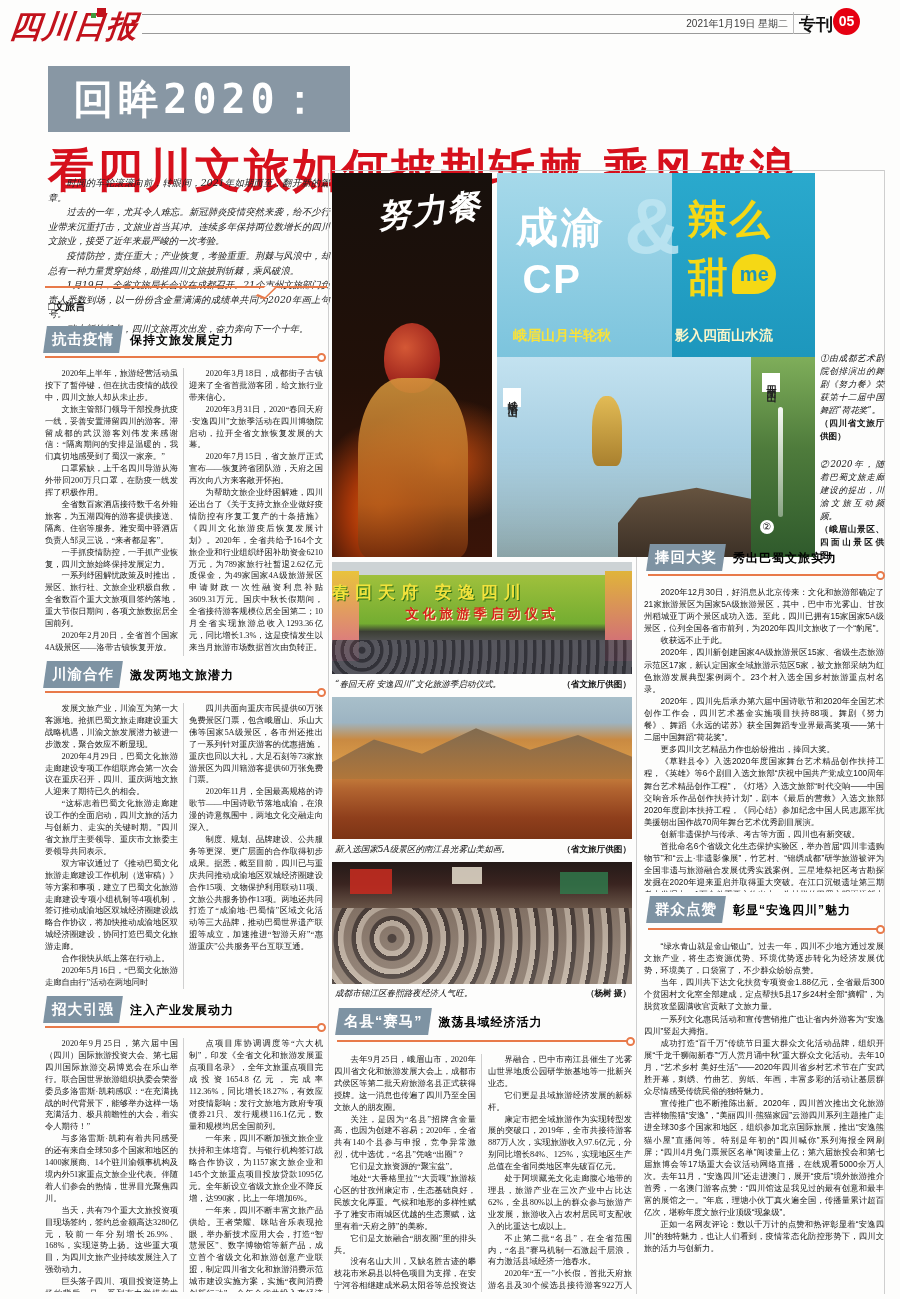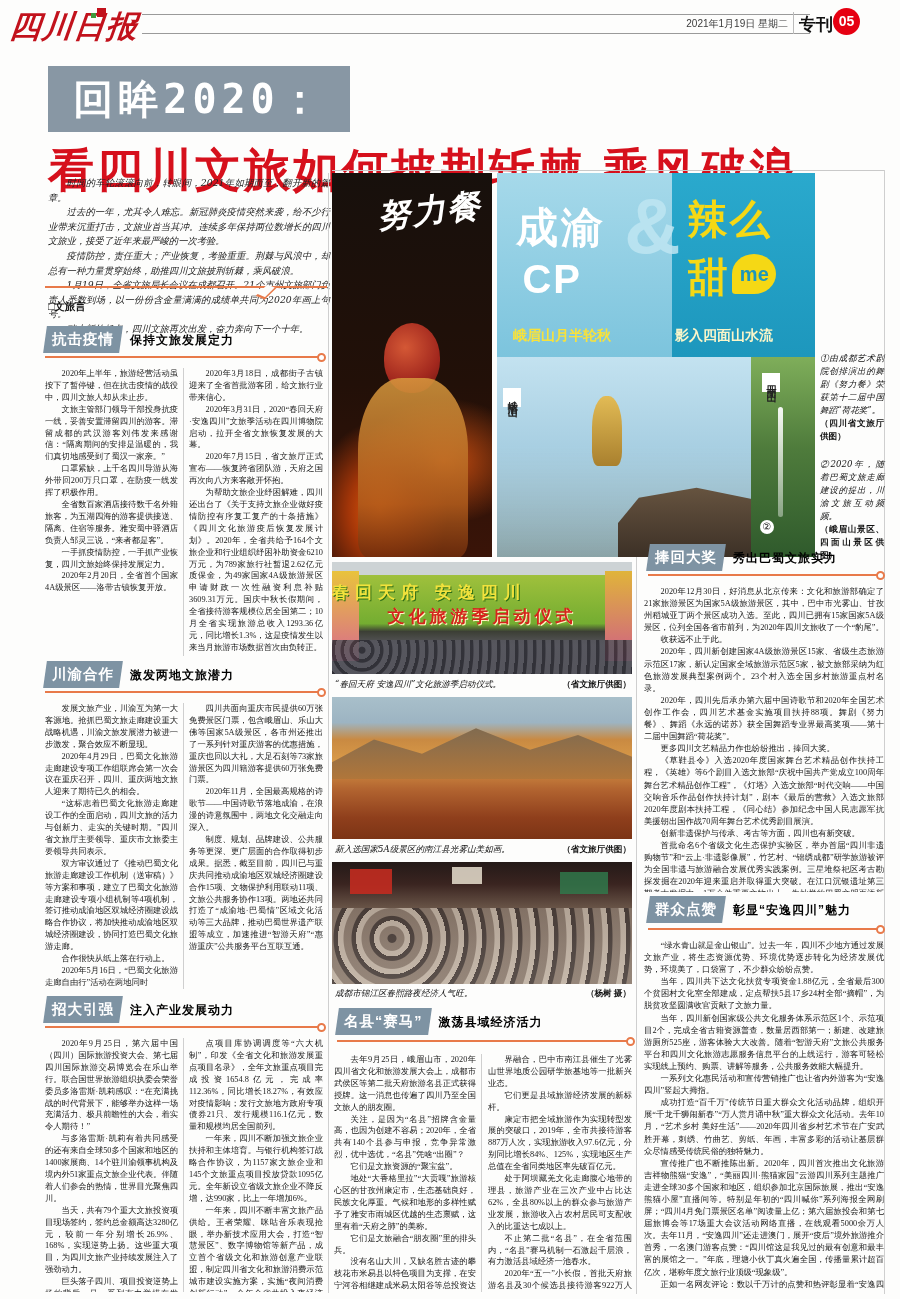--- a/index.html
+++ b/index.html
@@ -35,21 +35,21 @@
             padding:4px 7px;transform:skewX(-8deg);}
   .sec .tag i{display:inline-block;transform:skewX(8deg);font-style:normal;letter-spacing:1px;}
   .sec .stitle{font-size:12px;font-weight:bold;color:#000000;margin-left:9px;letter-spacing:1px;}
   .orule{height:2px;background:#e87a4a;}
   .orule b{position:absolute;right:-3px;top:-3px;width:5px;height:5px;border:2px solid #e87a4a;
            border-radius:50%;background:#fff;}
   
   .col{font-family:"Liberation Serif",serif;font-size:8.3px;line-height:11.9px;text-align:justify;
        color:#181818;overflow:hidden;}
   .col p{margin:0;text-indent:2em;}
-  .wide{font-family:Liberation Serif, serif;font-size:8.3px;line-height:12.1px;text-align:justify;
+  .wide{font-family:Liberation Sans, sans-serif;font-size:8.3px;line-height:12.1px;text-align:justify;
         color:#181818;overflow:hidden;}
   .wide p{margin:0;text-indent:2em;}
   .hline{background:#c9c9c9;height:1px;}
   .vline{background:#cfcfcf;width:1px;}
   
   .ph{overflow:hidden;}
   .nuli{background:radial-gradient(90px 120px at 30% 88%,#e85c0c 0%,#a23508 35%,rgba(40,12,4,0) 75%),
         radial-gradient(120px 90px at 70% 75%,#c84d10 0%,rgba(60,16,4,0) 70%),
         linear-gradient(180deg,#17100c 0%,#221008 55%,#3a1408 100%);}
   .nuli .title{position:absolute;right:10px;top:16px;color:#fff;font-family:"DejaVu Serif",serif;
@@ -81,21 +81,21 @@
   .vlabel{position:absolute;background:#fff;color:#222;writing-mode:vertical-rl;font-size:10px;
           font-weight:bold;padding:5px 2px;letter-spacing:3px;font-family:"Liberation Serif",serif;}
   .badge2{position:absolute;width:14px;height:14px;border-radius:50%;background:#fff;color:#222;
           font-size:10px;text-align:center;line-height:14px;}
   .stage{background:linear-gradient(180deg,#cdd3d5 0%,#cdd3d5 12%,#9fc03c 12%,#74ad31 55%,#3c3f35 62%,#5b5a60 75%,#4c4a52 100%);}
   .stage .pillarL{position:absolute;left:0;top:8%;width:9%;height:80%;background:linear-gradient(180deg,#e9c33c,#d86a8e);}
   .stage .pillarR{position:absolute;right:0;top:8%;width:9%;height:80%;background:linear-gradient(180deg,#e0b43a,#cf5f86);}
   .stage .b1{position:absolute;left:0;right:0;top:17%;text-align:left;color:#f2e23c;font-weight:900;
              font-size:17px;letter-spacing:6px;text-shadow:1px 1px 0 #2e6e17;}
   .stage .b2{position:absolute;left:0;right:0;top:38%;text-align:center;color:#d6231c;font-weight:900;
-             font-size:17px;letter-spacing:4px;text-shadow:1px 1px 0 #fdf7c0;}
+             font-size:13px;letter-spacing:4px;text-shadow:1px 1px 0 #fdf7c0;}
   .stage .crowd{position:absolute;left:0;bottom:0;width:100%;height:30%;
         background:repeating-radial-gradient(circle at 10% 30%,#2c2c33 0 3px,#56565e 4px 9px);opacity:.85;}
   .mtn{background:linear-gradient(180deg,#a8bfca 0%,#9db4c2 18%,#c98a42 30%,#d99a48 45%,#b26430 65%,#8f3f1c 85%,#7c3415 100%);}
   .mtn .ridge{position:absolute;left:0;top:18%;width:100%;height:40%;
         background:linear-gradient(180deg,#7c6a52,#b0763a);clip-path:polygon(0 70%,14% 30%,30% 55%,48% 10%,66% 48%,82% 22%,100% 60%,100% 100%,0 100%);}
   .street{background:linear-gradient(180deg,#241a18 0%,#3a2420 18%,#6e5a4c 40%,#9a8a7e 70%,#b8ab9e 100%);}
   .street .neon1{position:absolute;left:6%;top:6%;width:14%;height:20%;background:#c22b20;opacity:.9;}
   .street .neon2{position:absolute;left:40%;top:4%;width:10%;height:14%;background:#e8dfcf;opacity:.85;}
   .street .neon3{position:absolute;right:8%;top:8%;width:16%;height:18%;background:#2f7d4e;opacity:.8;}
   .street .crowd{position:absolute;left:0;bottom:0;width:100%;height:62%;
@@ -149,20 +149,21 @@
 </div>
 <div class="abs orule" style="left:45px;top:356px;width:278px">
     <b></b>
   </div>
 <div class="abs col" style="left:45px;top:368px;width:133px;height:290px">
     <p>2020年上半年，旅游经营活动虽按下了暂停键，但在抗击疫情的战役中，四川文旅人却从未止步。</p>
     <p>文旅主管部门领导干部投身抗疫一线，妥善安置滞留四川的游客。滞留成都的武汉游客刘伟发来感谢信：“隔离期间的安排是温暖的，我们真切地感受到了蜀汉一家亲。”</p>
     <p>口罩紧缺，上千名四川导游从海外带回200万只口罩，在防疫一线发挥了积极作用。</p>
     <p>全省数百家酒店接待数千名外籍旅客，为五湖四海的游客提供接送、隔离、住宿等服务。雅安蜀中驿酒店负责人邹灵三说，“来者都是客”。</p>
     <p>一手抓疫情防控，一手抓产业恢复，四川文旅始终保持发展定力。</p>
+    <p>一系列纾困解忧政策及时推出，景区、旅行社、文旅企业积极自救，全省数百个重大文旅项目签约落地，重大节假日期间，各项文旅数据居全国前列。</p>
     <p>2020年2月20日，全省首个国家4A级景区——洛带古镇恢复开放。</p>
   </div>
 <div class="abs col" style="left:189px;top:368px;width:134px;height:290px">
     <p>2020年3月18日，成都街子古镇迎来了全省首批游客团，给文旅行业带来信心。</p>
     <p>2020年3月31日，2020“春回天府·安逸四川”文旅季活动在四川博物院启动，拉开全省文旅恢复发展的大幕。</p>
     <p>2020年7月15日，省文旅厅正式宣布——恢复跨省团队游，天府之国再次向八方来客敞开怀抱。</p>
     <p>为帮助文旅企业纾困解难，四川还出台了《关于支持文旅企业做好疫情防控有序复工复产的十条措施》《四川文化旅游疫后恢复发展计划》。2020年，全省共给予164个文旅企业和行业组织纾困补助资金6210万元，为789家旅行社暂退2.62亿元质保金，为49家国家4A级旅游景区申请财政一次性融资利息补贴3609.31万元。国庆中秋长假期间，全省接待游客规模位居全国第二；10月全省实现旅游总收入1293.36亿元，同比增长1.3%，这是疫情发生以来当月旅游市场数据首次由负转正。</p>
   </div>
 
 <div class="abs sec" style="left:45px;top:661px">
@@ -313,18 +314,17 @@
 
 <div class="abs sec" style="left:648px;top:896px">
   <span class="tag"><i>群众点赞</i></span><span class="stitle">彰显“安逸四川”魅力</span>
 </div>
 <div class="abs orule" style="left:648px;top:928px;width:234px">
     <b></b>
   </div>
 <div class="abs wide" style="left:644px;top:940px;width:240px;height:352px">
     <p>“绿水青山就是金山银山”。过去一年，四川不少地方通过发展文旅产业，将生态资源优势、环境优势逐步转化为经济发展优势，环境美了，口袋富了，不少群众纷纷点赞。</p>
     <p>当年，四川共下达文化扶贫专项资金1.88亿元，全省最后300个贫困村文化室全部建成，定点帮扶5县17乡24村全部“摘帽”，为脱贫攻坚圆满收官贡献了文旅力量。</p>
-    <p>当年，四川新创国家级公共文化服务体系示范区1个、示范项目2个，完成全省古籍资源普查，数量居西部第一；新建、改建旅游厕所525座，游客体验大大改善。随着“智游天府”文旅公共服务平台和四川文化旅游志愿服务信息平台的上线运行，游客可轻松实现线上预约、购票、讲解等服务，公共服务效能大幅提升。</p>
     <p>一系列文化惠民活动和宣传营销推广也让省内外游客为“安逸四川”竖起大拇指。</p>
     <p>成功打造“百千万”传统节日重大群众文化活动品牌，组织开展“千龙千狮闹新春”“万人赏月诵中秋”重大群众文化活动。去年10月，“艺术乡村 美好生活”——2020年四川省乡村艺术节在广安武胜开幕，刺绣、竹曲艺、剪纸、年画，丰富多彩的活动让基层群众尽情感受传统民俗的独特魅力。</p>
     <p>宣传推广也不断推陈出新。2020年，四川首次推出文化旅游吉祥物熊猫“安逸”，“美丽四川·熊猫家园”云游四川系列主题推广走进全球30多个国家和地区，组织参加北京国际旅展，推出“安逸熊猫小屋”直播间等。特别是年初的“四川喊你”系列海报全网刷屏；“四川4月免门票景区名单”阅读量上亿；第六届旅投会和第七届旅博会等17场重大会议活动网络直播，在线观看5000余万人次。去年11月，“安逸四川”还走进澳门，展开“疫后”境外旅游推介首秀，一名澳门游客点赞：“四川馆这是我见过的最有创意和最丰富的展馆之一。”年底，理塘小伙丁真火遍全国，传播量累计超百亿次，堪称年度文旅行业顶级“现象级”。</p>
     <p>正如一名网友评论：数以千万计的点赞和热评彰显着“安逸四川”的独特魅力，也让人们看到，疫情常态化防控形势下，四川文旅的活力与创新力。</p>
   </div>
 
 </body></html>

